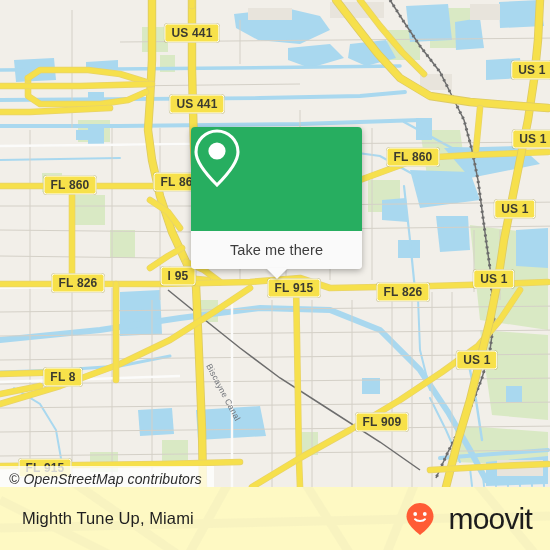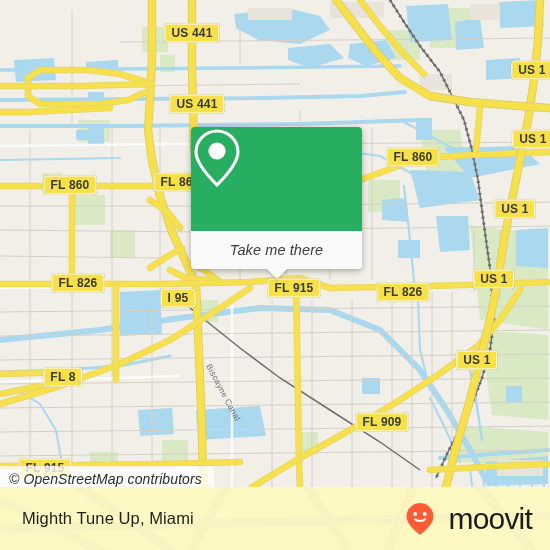--- a/index.html
+++ b/index.html
@@ -62,21 +62,20 @@
     height:38px;
     background:#fafafa;
     border-radius:0 0 4px 4px;
     display:flex;align-items:center;justify-content:center;
     position:relative;
   }
   #popup-action-label{
     font-size:14.5px;
     color:#3c3c3c;
     letter-spacing:.1px;
-    font-style:italic;
   }
   #popup-tail{
     position:absolute;
     left:50%;bottom:-10px;
     margin-left:-11px;
     width:0;height:0;
     border-left:11px solid transparent;
     border-right:11px solid transparent;
     border-top:11px solid #fafafa;
     filter:drop-shadow(0 2px 1.5px rgba(0,0,0,.18));
@@ -384,21 +383,21 @@
     <div class="shield" style="left:197px;top:104px">US 441</div>
     <div class="shield" style="left:70px;top:185px">FL 860</div>
     <div class="shield" style="left:180px;top:182px">FL 860</div>
     <div class="shield" style="left:413px;top:157px">FL 860</div>
     <div class="shield" style="left:532px;top:70px">US 1</div>
     <div class="shield" style="left:533px;top:139px">US 1</div>
     <div class="shield" style="left:515px;top:209px">US 1</div>
     <div class="shield" style="left:494px;top:279px">US 1</div>
     <div class="shield" style="left:477px;top:360px">US 1</div>
     <div class="shield" style="left:78px;top:283px">FL 826</div>
-    <div class="shield" style="left:178px;top:298px">I 95</div>
+    <div class="shield" style="left:178px;top:276px">I 95</div>
     <div class="shield" style="left:294px;top:288px">FL 915</div>
     <div class="shield" style="left:403px;top:292px">FL 826</div>
     <div class="shield" style="left:63px;top:377px">FL 8</div>
     <div class="shield" style="left:382px;top:422px">FL 909</div>
     <div class="shield" style="left:45px;top:468px">FL 915</div>
 
     <div class="canal-label" style="left:213px;top:362px;transform:rotate(62deg)">Biscayne Canal</div>
 
     <div id="popup">
       <div id="popup-photo">

